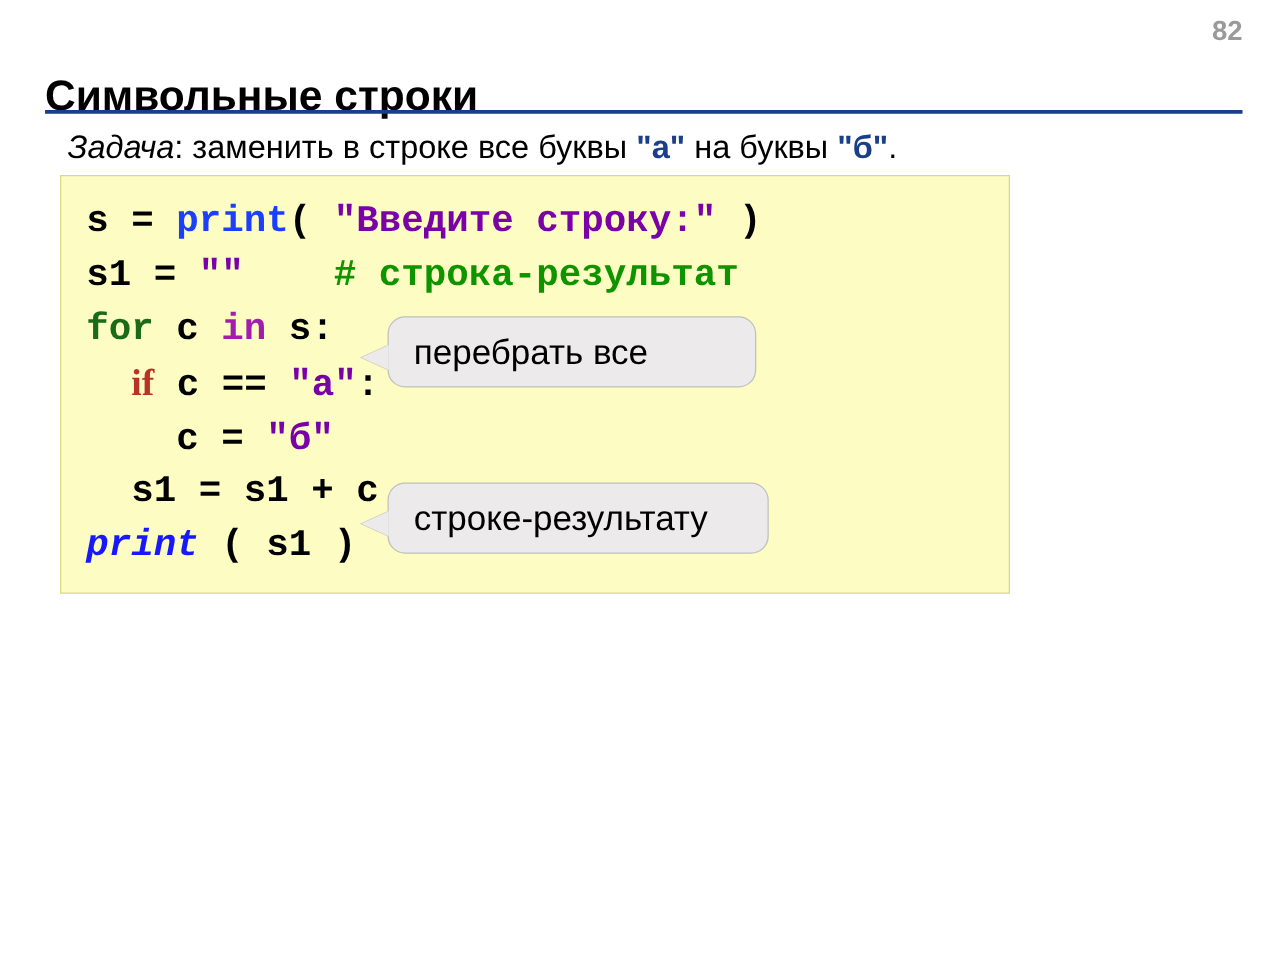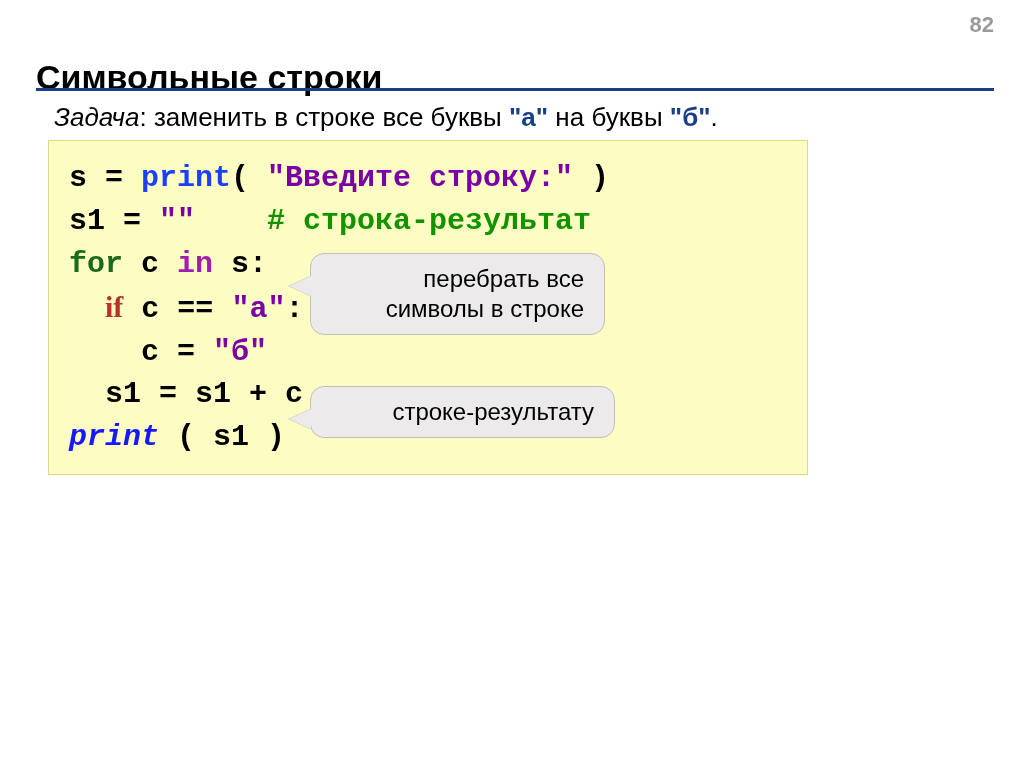--- a/index.html
+++ b/index.html
@@ -68,23 +68,23 @@
   .code-box .kw-in  { color: #a21caf; }
   .code-box .kw-if  { color: #b8322a; font-family: Liberation Serif, serif; }
   .code-box .kw-print { color: #1818ff; font-style: italic; }
 
   .callout {
     position: absolute;
     background: #eceaea;
     border: 1px solid #bfbfbf;
     border-radius: 14px;
     padding: 10px 20px;
-    font-size: 24px;
+    font-size: 28px;
     color: #000;
-    text-align: right;
+    text-align: left;
     line-height: 1.25;
   }
   .callout .row { display: block; }
   .callout-1 { top: 253px; left: 310px; width: 295px; }
   .callout-2 { top: 386px; left: 310px; width: 305px; }
 
   .callout::before {
     content: "";
     position: absolute;
     width: 0; height: 0;
@@ -111,18 +111,17 @@
 <div class="code-box"><span>s = </span><span class="kw-input">print</span><span>( </span><span class="str">"Введите строку:"</span><span> )</span>
 <span>s1 = </span><span class="str">""</span><span>    </span><span class="comment"># строка-результат</span>
 <span class="kw-for">for</span><span> c </span><span class="kw-in">in</span><span> s:</span>
 <span>  </span><span class="kw-if">if</span><span> c == </span><span class="str">"а"</span><span>:</span>
 <span>    c = </span><span class="str">"б"</span>
 <span>  s1 = s1 + c</span>
 <span class="kw-print">print</span><span> ( s1 )</span></div>
 
 <div class="callout callout-1">
   <span class="row">перебрать все</span>
-  <span class="row">символы в строке</span>
 </div>
 
 <div class="callout callout-2">
   <span class="row">строке-результату</span>
 </div>
 
 </body></html>

